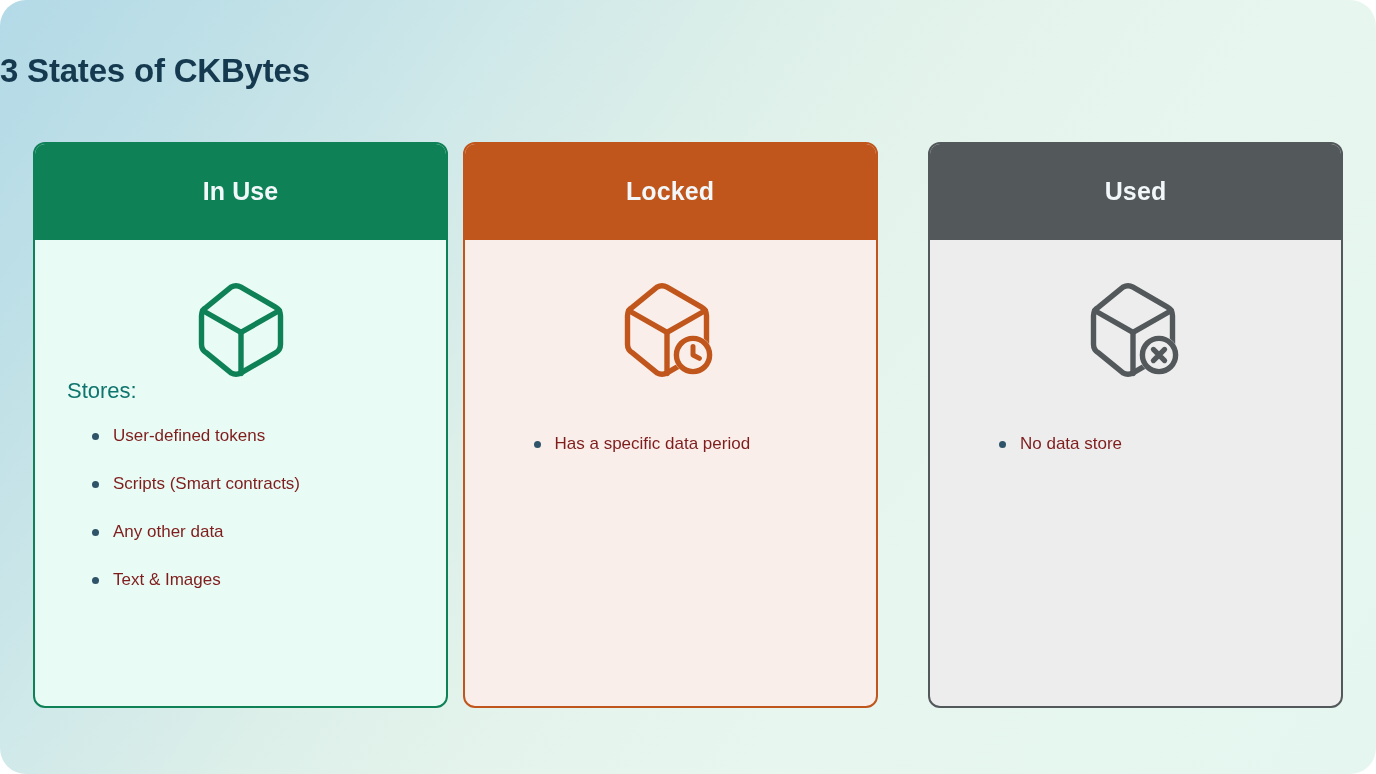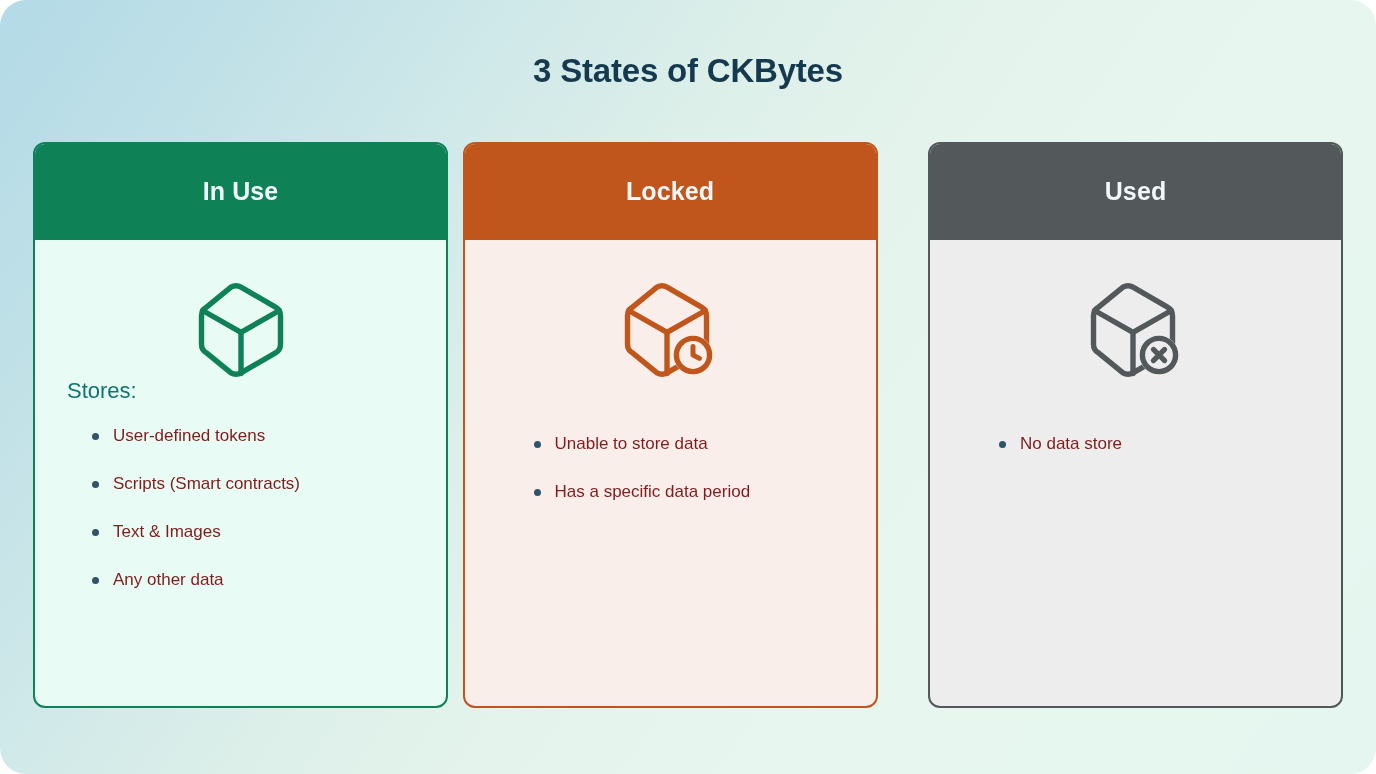--- a/index.html
+++ b/index.html
@@ -31,21 +31,21 @@
                 #e6f7f0 84%,
                 #e4f6ef 100%);
   }
 
   
   #title {
     position: absolute;
     top: 52px;
     left: 0;
     width: 1376px;
-    text-align: center;
+    text-align: left;
     font-size: 33px;
     font-weight: bold;
     letter-spacing: -0.2px;
     color: #15394f;
   }
 
   
   #cards {
     position: absolute;
     top: 142px;
@@ -173,22 +173,22 @@
             <path d="M43 4.2 L77.5 24.1 A10 10 0 0 1 82.5 32.8 L82.5 61.2 A10 10 0 0 1 77.5 69.9 L43 89.8 A10 10 0 0 1 33 89.8 L8.5 69.9 A10 10 0 0 1 3.5 61.2 L3.5 32.8 A10 10 0 0 1 8.5 24.1 L33 4.2 A10 10 0 0 1 43 4.2 Z" stroke="#0e8157" stroke-width="5.4" stroke-linejoin="round"></path>
             <path d="M4.6 27.5 L43 49.3 L81.4 27.5" stroke="#0e8157" stroke-width="5.4" stroke-linecap="round" stroke-linejoin="round"></path>
             <path d="M43 49.3 L43 90.5" stroke="#0e8157" stroke-width="5.4" stroke-linecap="round"></path>
           </svg>
         </div>
         <div class="content">
           <div class="stores-label">Stores:</div>
           <ul class="bullets">
             <li>User-defined tokens</li>
             <li>Scripts (Smart contracts)</li>
+            <li>Any other data</li>
             <li>Text &amp; Images</li>
-            <li>Any other data</li>
           </ul>
         </div>
       </div>
     </div>
 
     <div class="card" id="card-locked">
       <div class="card-header">
         <span>Locked</span>
       </div>
       <div class="card-body">
@@ -197,21 +197,20 @@
             <path d="M43 4.2 L77.5 24.1 A10 10 0 0 1 82.5 32.8 L82.5 61.2 A10 10 0 0 1 77.5 69.9 L43 89.8 A10 10 0 0 1 33 89.8 L8.5 69.9 A10 10 0 0 1 3.5 61.2 L3.5 32.8 A10 10 0 0 1 8.5 24.1 L33 4.2 A10 10 0 0 1 43 4.2 Z" stroke="#c0561c" stroke-width="5.4" stroke-linejoin="round"></path>
             <path d="M4.6 27.5 L43 49.3 L81.4 27.5" stroke="#c0561c" stroke-width="5.4" stroke-linecap="round" stroke-linejoin="round"></path>
             <path d="M43 49.3 L43 90.5" stroke="#c0561c" stroke-width="5.4" stroke-linecap="round"></path>
             <circle cx="69" cy="72" r="19.6" fill="#f9eeea"></circle>
             <circle cx="69" cy="72" r="16.6" stroke="#c0561c" stroke-width="5.4"></circle>
             <path d="M69 63.6 L69 72 L75.4 75.4" stroke="#c0561c" stroke-width="5" stroke-linecap="round" stroke-linejoin="round"></path>
           </svg>
         </div>
         <div class="content">
           <ul class="bullets">
-            <li>Unable to store data</li>
             <li>Has a specific data period</li>
           </ul>
         </div>
       </div>
     </div>
 
     <div class="card" id="card-used">
       <div class="card-header">
         <span>Used</span>
       </div>

